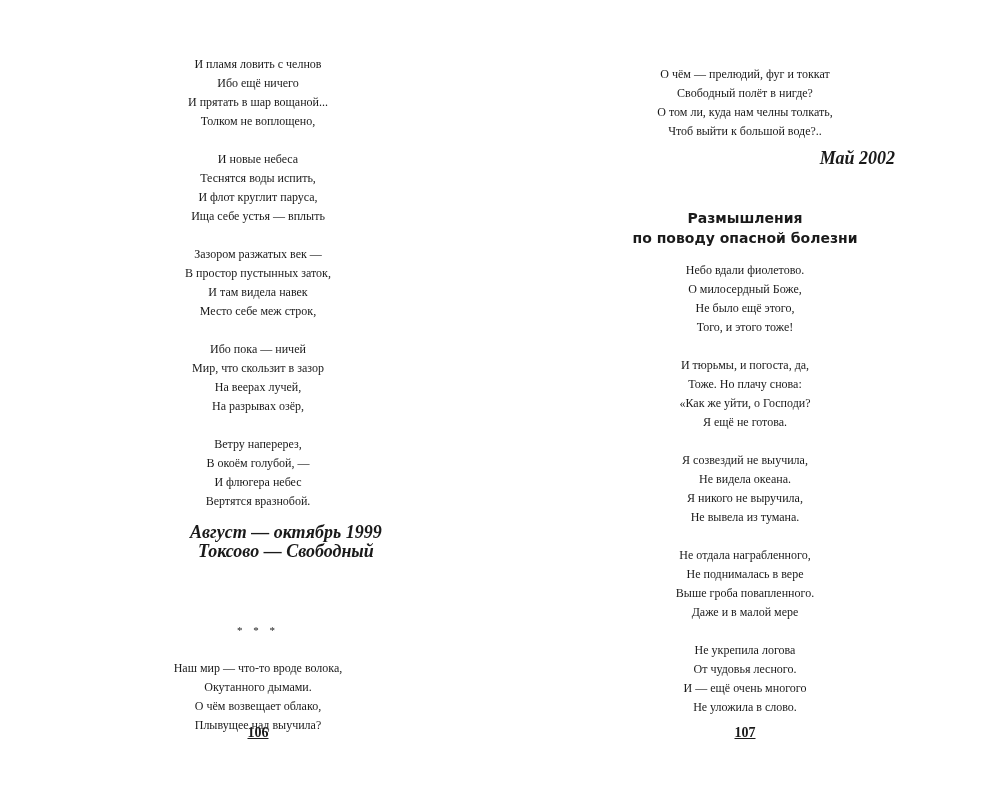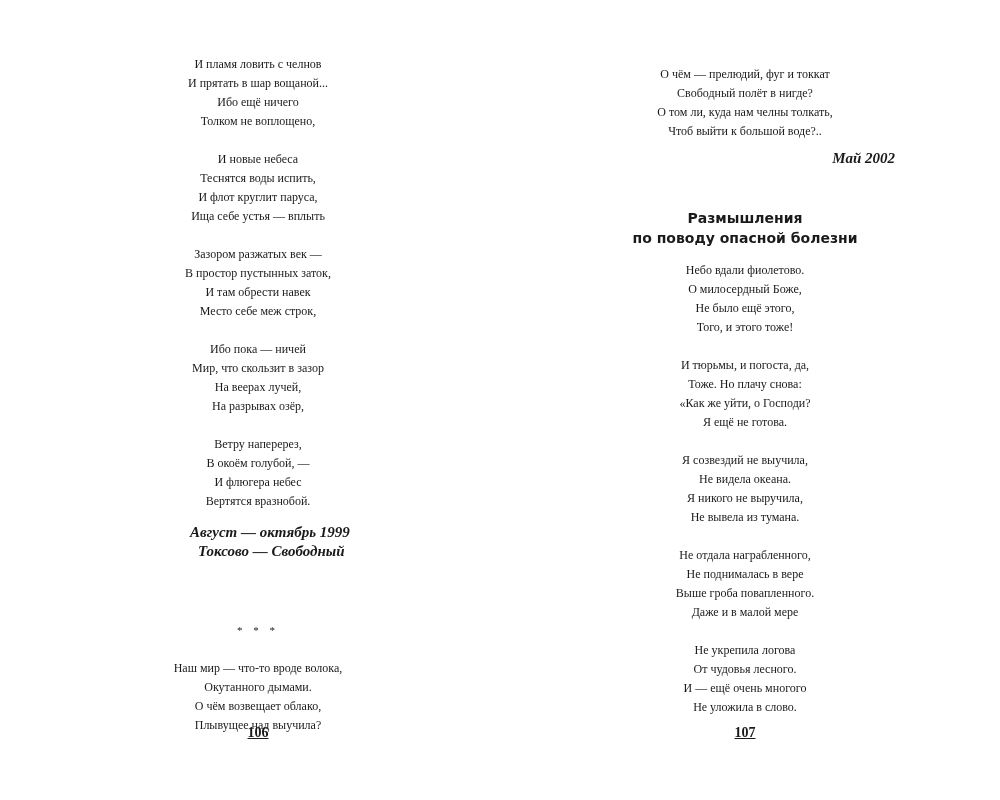--- a/index.html
+++ b/index.html
@@ -6,53 +6,53 @@
   body { width: 1000px; height: 800px; position: relative; overflow: hidden;
          font-family: "Liberation Serif", "DejaVu Serif", serif; color: #1a1a1a; }
   .page { position: absolute; top: 0; height: 800px; }
   #page-left { left: 0; width: 516px; }
   #page-right { left: 500px; width: 500px; }
   .col { position: absolute; text-align: center; }
   #page-left .col { left: 108px; width: 300px; top: 55px; }
   #page-right .col { left: 95px; width: 300px; top: 65px; }
   .line { font-size: 12px; line-height: 19px; height: 19px; white-space: nowrap; }
   .gap { height: 19px; }
-  .signature { font-style: italic; font-weight: bold; font-size: 15px; line-height: 19px; white-space: nowrap; }
+  .signature { font-style: italic; font-weight: bold; font-size: 18px; line-height: 19px; white-space: nowrap; }
   .sig-left { text-align: left; padding-left: 82px; margin-top: 12px; }
   .sig-left .sig2 { padding-left: 8px; }
   .sig-right { text-align: right; padding-right: 0px; margin-top: 8px; }
   .asterism { font-size: 11px; letter-spacing: 4px; line-height: 19px; height: 19px; margin-top: 60px; }
   .title { font-family: "DejaVu Sans", "Liberation Sans", sans-serif; font-weight: bold; font-size: 14px; line-height: 20px; margin-top: 40px; }
   .page-num { position: absolute; top: 725px; font-weight: bold; font-size: 14px; width: 60px; text-align: center; text-decoration: underline; }
   #page-left .page-num { left: 228px; }
   #page-right .page-num { left: 215px; }
 </style>
 </head>
 <body>
 
 <div class="page" id="page-left">
   <div class="col">
     <div>
       <div class="line">И пламя ловить с челнов</div>
+      <div class="line">Ибо ещё ничего</div>
       <div class="line">И прятать в шар вощаной...</div>
-      <div class="line">Ибо ещё ничего</div>
       <div class="line">Толком не воплощено,</div>
     </div>
     <div class="gap"></div>
     <div>
       <div class="line">И новые небеса</div>
       <div class="line">Теснятся воды испить,</div>
       <div class="line">И флот круглит паруса,</div>
       <div class="line">Ища себе устья — вплыть</div>
     </div>
     <div class="gap"></div>
     <div>
       <div class="line">Зазором разжатых век —</div>
       <div class="line">В простор пустынных заток,</div>
-      <div class="line">И там обрести навек</div>
+      <div class="line">И там видела навек</div>
       <div class="line">Место себе меж строк,</div>
     </div>
     <div class="gap"></div>
     <div>
       <div class="line">Ибо пока — ничей</div>
       <div class="line">Мир, что скользит в зазор</div>
       <div class="line">На веерах лучей,</div>
       <div class="line">На разрывах озёр,</div>
     </div>
     <div class="gap"></div>

